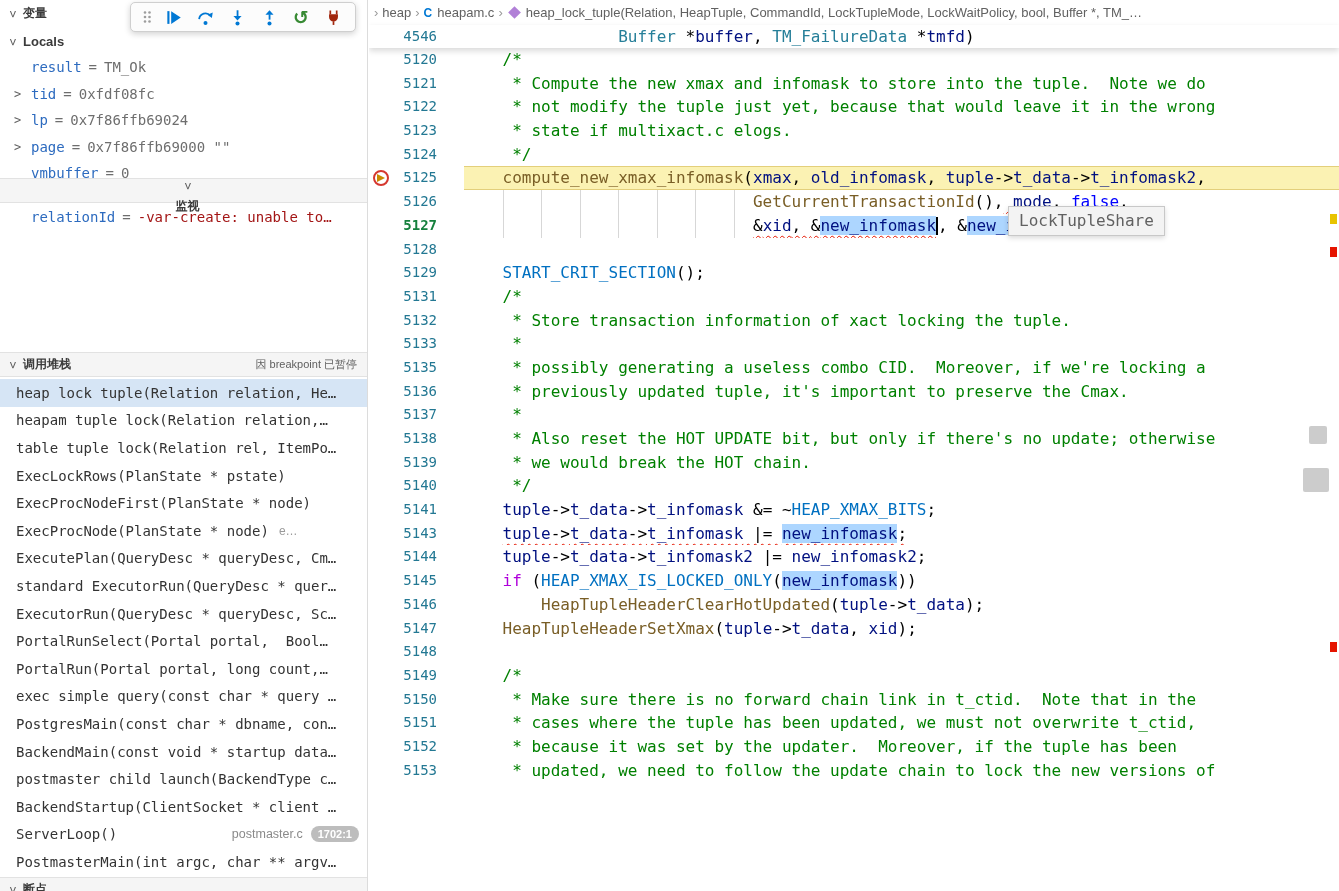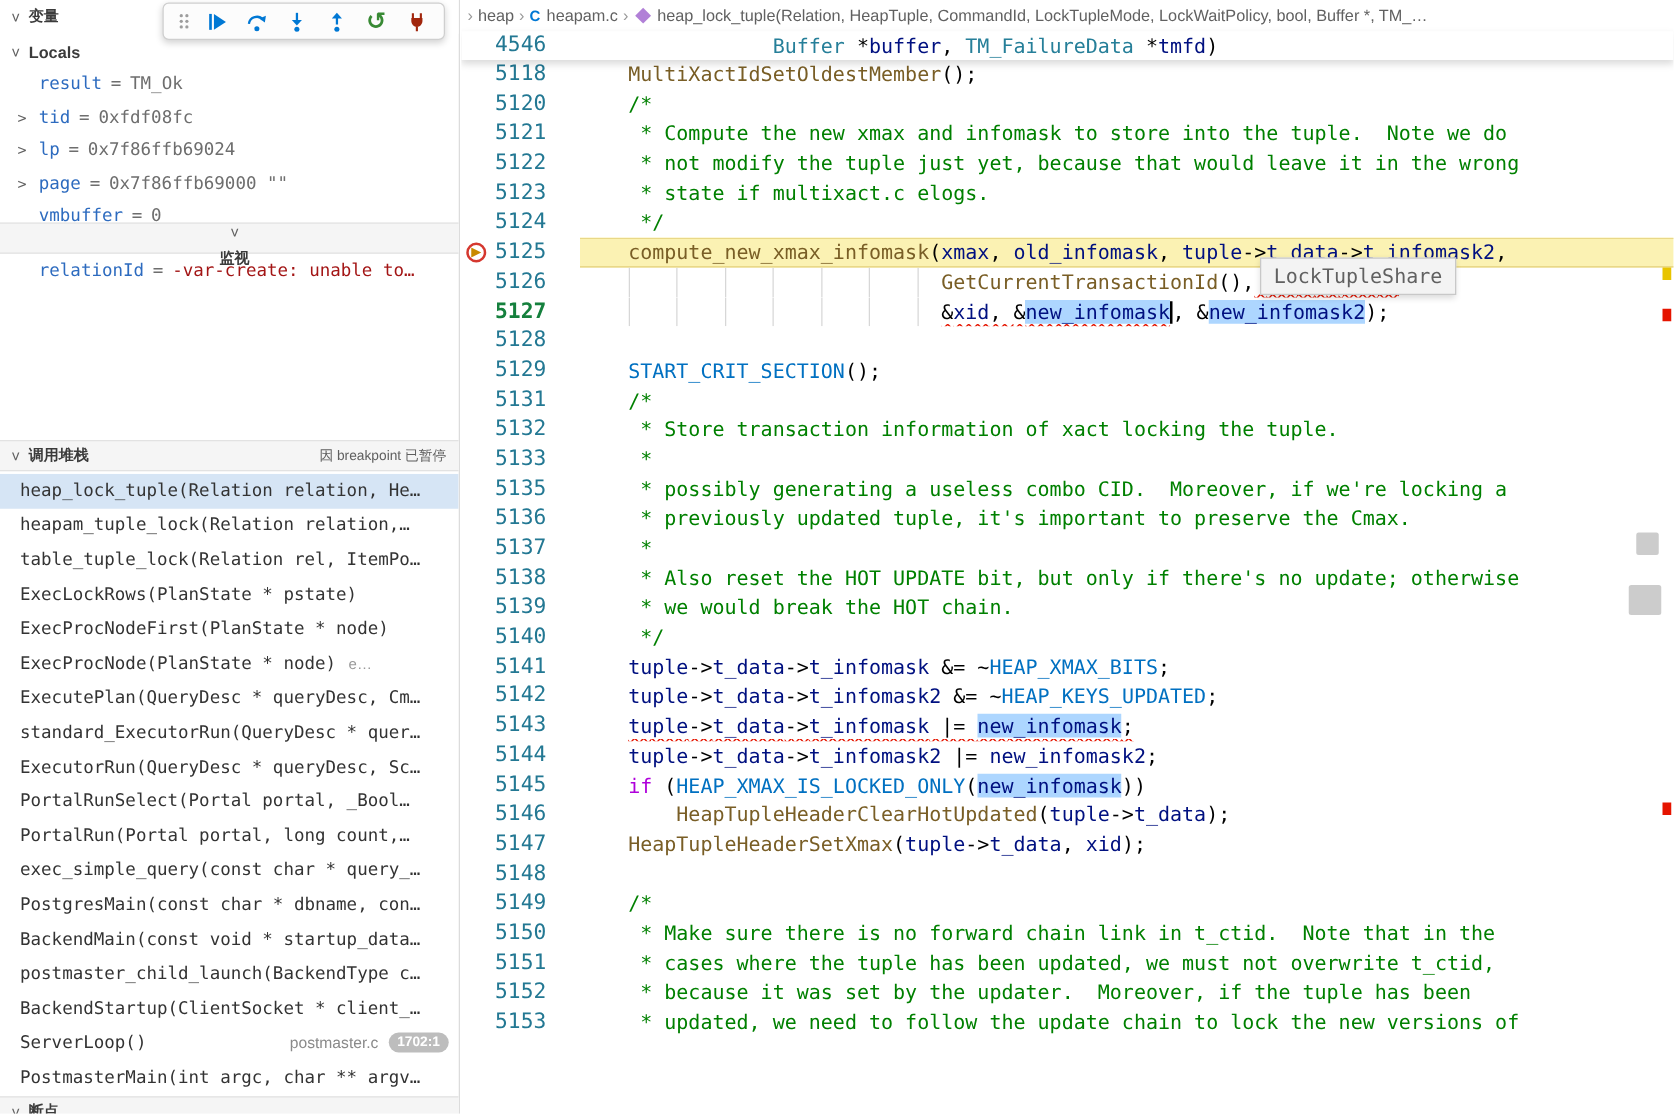--- a/index.html
+++ b/index.html
@@ -62,21 +62,21 @@
   .bc-chev { color:#9a9a9a; font-size:13px; }
   .c-icon { color:#0078d4; font-weight:700; font-size:12px; margin-right:1px; }
   .sym-icon { width:9px; height:9px; background:#b180d7; transform:rotate(45deg); margin:0 3px; flex:none; }
   .sticky { position:relative; z-index:5; background:#fff; box-shadow:0 3px 6px rgba(0,0,0,0.15); }
   .code { position:relative; }
 
   .cl { display:flex; height:23.7px; line-height:23.7px;
     font-family:"DejaVu Sans Mono",monospace; font-size:16px; }
   .sticky .cl { height:23px; line-height:23px; }
   .gutter { width:26px; flex:none; }
-  .num { width:42px; flex:none; text-align:right; color:#237893; font-size:17px; }
+  .num { width:42px; flex:none; text-align:right; color:#237893; font-size:14px; }
   .cl.active .num { color:#15803d; font-weight:700; }
   .text { margin-left:27px; flex:1; position:relative; white-space:pre; overflow:hidden; }
   .cl.debug .text { background:#fbf2b3;
     box-shadow: inset 0 1px 0 #e3cf7b, inset 0 -1px 0 #e3cf7b; }
   .guide { position:absolute; top:0; bottom:0; width:1px; background:#d7d7d7; }
 
   .tk-d { color:#000000; } .tk-c { color:#008000; } .tk-f { color:#795e26; }
   .tk-v { color:#001080; } .tk-m { color:#0070c1; } .tk-k { color:#af00db; }
   .tk-b { color:#0000ff; } .tk-t { color:#267f99; }
   .sq { text-decoration:underline; text-decoration-style:wavy; text-decoration-color:#e51400;
@@ -305,25 +305,20 @@
         <div class="cl">
           <span class="gutter"></span>
           <span class="num">4546</span>
           <span class="text"><span class="tk-d">                </span><span class="tk-t">Buffer</span><span class="tk-d"> *</span><span class="tk-v">buffer</span><span class="tk-d">, </span><span class="tk-t">TM_FailureData</span><span class="tk-d"> *</span><span class="tk-v">tmfd</span><span class="tk-d">)</span></span>
         </div>
       </div>
 
     <div class="code" id="code-lines">
         <div class="cl">
           <span class="gutter"></span>
-          <span class="num">5118</span>
-          <span class="text"><span class="tk-d">    </span><span class="tk-f">MultiXactIdSetOldestMember</span><span class="tk-d">();</span></span>
-        </div>
-        <div class="cl">
-          <span class="gutter"></span>
           <span class="num">5120</span>
           <span class="text"><span class="tk-c">    /*</span></span>
         </div>
         <div class="cl">
           <span class="gutter"></span>
           <span class="num">5121</span>
           <span class="text"><span class="tk-c">     * Compute the new xmax and infomask to store into the tuple.  Note we do</span></span>
         </div>
         <div class="cl">
           <span class="gutter"></span>
@@ -412,25 +407,20 @@
           <span class="num">5140</span>
           <span class="text"><span class="tk-c">     */</span></span>
         </div>
         <div class="cl">
           <span class="gutter"></span>
           <span class="num">5141</span>
           <span class="text"><span class="tk-d">    </span><span class="tk-v">tuple</span><span class="tk-d">-&gt;</span><span class="tk-v">t_data</span><span class="tk-d">-&gt;</span><span class="tk-v">t_infomask</span><span class="tk-d"> &amp;= ~</span><span class="tk-m">HEAP_XMAX_BITS</span><span class="tk-d">;</span></span>
         </div>
         <div class="cl">
           <span class="gutter"></span>
-          <span class="num">5142</span>
-          <span class="text"><span class="tk-d">    </span><span class="tk-v">tuple</span><span class="tk-d">-&gt;</span><span class="tk-v">t_data</span><span class="tk-d">-&gt;</span><span class="tk-v">t_infomask2</span><span class="tk-d"> &amp;= ~</span><span class="tk-m">HEAP_KEYS_UPDATED</span><span class="tk-d">;</span></span>
-        </div>
-        <div class="cl">
-          <span class="gutter"></span>
           <span class="num">5143</span>
           <span class="text"><span class="tk-d">    </span><span class="tk-v sq">tuple</span><span class="tk-d sq">-&gt;</span><span class="tk-v sq">t_data</span><span class="tk-d sq">-&gt;</span><span class="tk-v sq">t_infomask</span><span class="tk-d sq"> |= </span><span class="tk-v sq wh">new_infomask</span><span class="tk-d sq">;</span></span>
         </div>
         <div class="cl">
           <span class="gutter"></span>
           <span class="num">5144</span>
           <span class="text"><span class="tk-d">    </span><span class="tk-v">tuple</span><span class="tk-d">-&gt;</span><span class="tk-v">t_data</span><span class="tk-d">-&gt;</span><span class="tk-v">t_infomask2</span><span class="tk-d"> |= </span><span class="tk-v">new_infomask2</span><span class="tk-d">;</span></span>
         </div>
         <div class="cl">
           <span class="gutter"></span>

